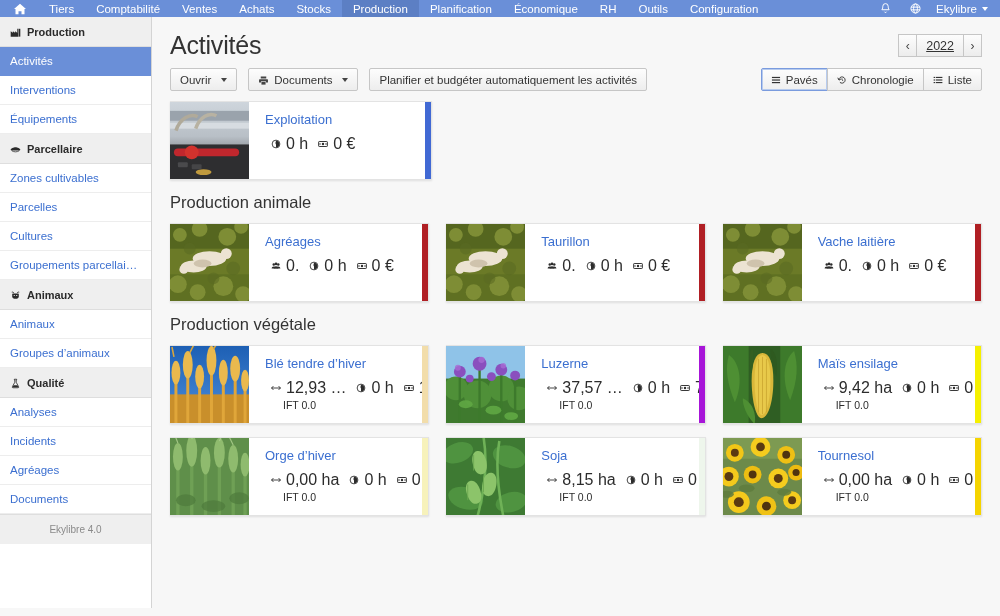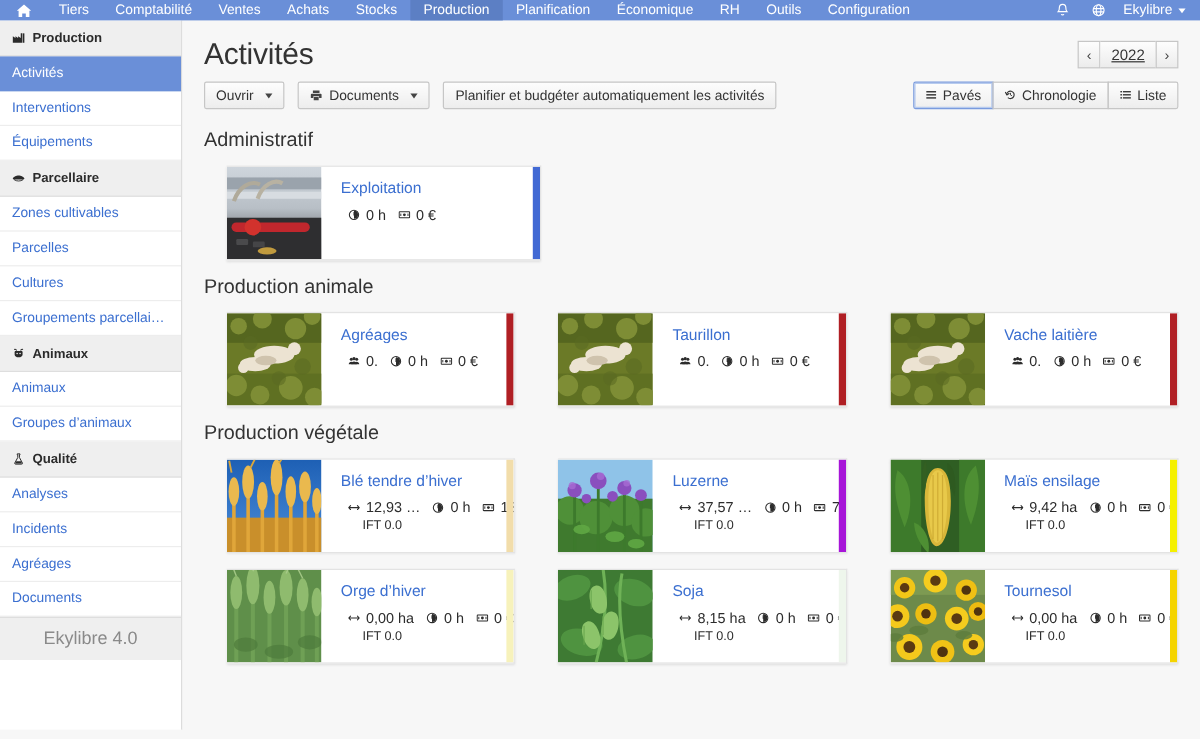--- a/index.html
+++ b/index.html
@@ -79,21 +79,21 @@
   .side-link.active {
     background: #6a8fd8;
     color: #ffffff;
     border-bottom: 1px solid #6a8fd8;
   }
   .side-foot {
     background: #efefef;
     border-top: 1px solid #dedede;
     text-align: center;
     color: #8a8a8a;
-    font-size: 15px;
+    font-size: 10px;
     padding: 9px 4px;
   }
 
   
   #main { flex: 1; overflow: hidden; background: #f7f7f7; position: relative; }
 
   #page-head {
     background: #f7f7f7;
     padding: 14px 18px 8px 18px;
     display: flex;
@@ -186,21 +186,20 @@
     width: 262px;
     height: 79px;
     background: #ffffff;
     border: 1px solid #e3e3e3;
     border-left: none;
     box-shadow: 0 1px 2px rgba(0,0,0,0.10);
     display: flex;
     overflow: hidden;
     cursor: pointer;
     position: relative;
-    margin-left: 19px;
   }
   .thumb {
     width: 79px;
     height: 100%;
     flex: 0 0 79px;
     background-size: cover;
     background-position: center;
     position: relative;
     overflow: hidden;
   }
@@ -215,21 +214,21 @@
     font-size: 13px;
     margin-bottom: 8px;
     white-space: nowrap;
     overflow: hidden;
     text-overflow: ellipsis;
   }
   .metrics {
     display: flex;
     align-items: center;
     gap: 10px;
-    font-size: 12px;
+    font-size: 16px;
     color: #2c2c2c;
     padding-left: 6px;
     white-space: nowrap;
   }
   .metric { display: inline-flex; align-items: center; gap: 5px; }
   .metric .mi { font-size: 10px; line-height: 1; display:inline-flex; }
   .ift {
     font-size: 10.5px;
     color: #2c2c2c;
     padding-left: 18px;
@@ -414,21 +413,20 @@
                 <rect x="4.4" y="7.1" width="10.6" height="1.8" fill="#333"></rect>
                 <rect x="1" y="11.2" width="2.2" height="1.8" fill="#333"></rect>
                 <rect x="4.4" y="11.2" width="10.6" height="1.8" fill="#333"></rect>
               </svg></span>
             <span>Liste</span>
           </div>
         </div>
     </div>
 
     <div id="content">
-        <div class="section-title">Administratif</div>
         <div class="card-row">
           <div class="card">
             <div class="thumb">
               <svg viewBox="0 0 80 80" preserveAspectRatio="xMidYMid slice">
         <defs>
                   <linearGradient id="ofg" x1="0" y1="0" x2="0" y2="1">
           <stop offset="0" stop-color="#cfd6dd"></stop>
                     <stop offset="0.45" stop-color="#b8bfc6"></stop>
                     <stop offset="1" stop-color="#3a3a3c"></stop>
         </linearGradient>

